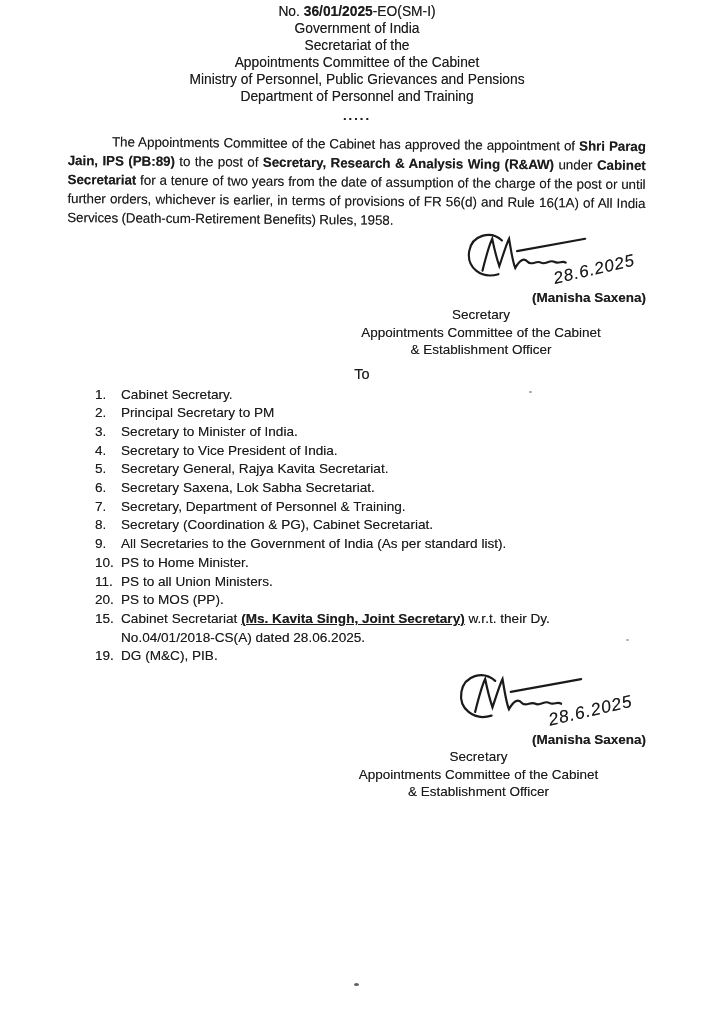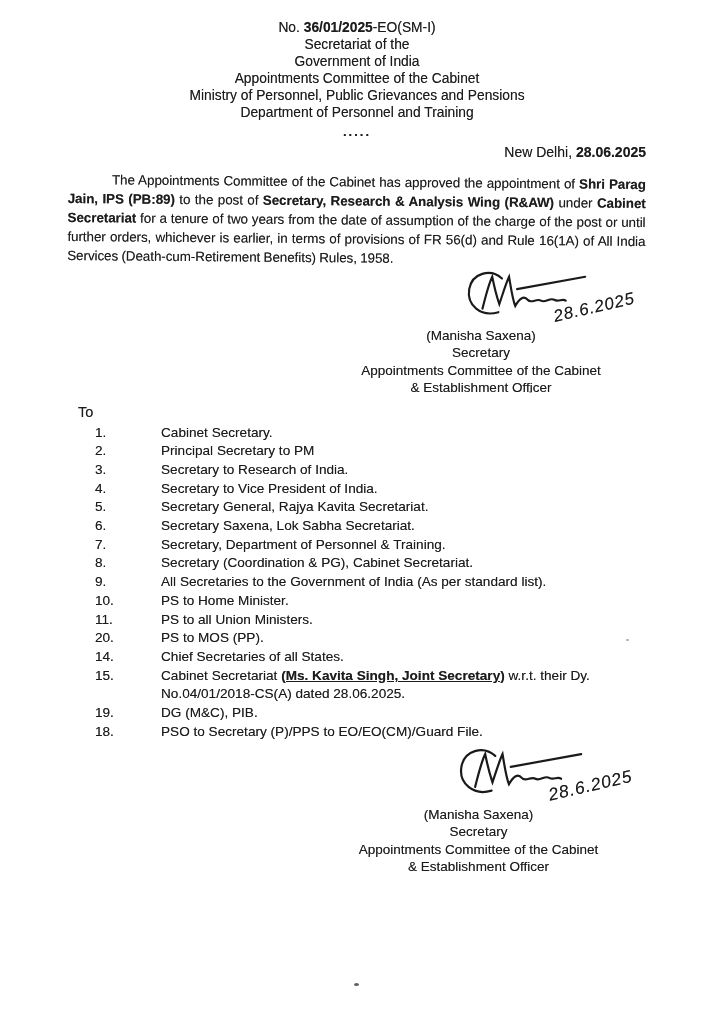--- a/index.html
+++ b/index.html
@@ -2,76 +2,73 @@
 <html><head>
 <meta charset="utf-8">
 <style>
   html,body{margin:0;padding:0;background:#e8e8e8;}
   .page{
     position:relative;
     width:708px;height:1024px;
     margin:0 auto;
     background:#ffffff;
     box-sizing:border-box;
-    padding:19px 62px 0 68px;
+    padding:3px 62px 0 68px;
     font-family:"Liberation Sans", sans-serif;
     color:#1c1c1c;
     overflow:hidden;
     text-shadow:0 0 0.5px rgba(25,25,25,.55);
   }
   .hdr{text-align:center;font-size:13.8px;line-height:17px;}
   .hdr b{font-weight:700;}
   .dots{text-align:center;font-size:13px;letter-spacing:2px;font-weight:700;margin-top:4px;line-height:14px;}
   .dateline{text-align:right;font-size:14px;margin-top:4px;line-height:18px;}
   .body-para{
     margin:9px 0 2px 0;
     font-size:13.4px;line-height:19px;
     text-align:justify;text-indent:44px;
     word-spacing:-0.4px;letter-spacing:-0.05px;
     transform:rotate(0.5deg);transform-origin:left top;
   }
   .body-para b{font-weight:700;}
   .sigblock{width:330px;margin-left:auto;text-align:center;font-size:13.5px;line-height:17.5px;margin-top:2px;}
-  .sigblock .signame{font-weight:400;}
+  .sigblock .signame{font-weight:700;text-align:right;}
   .scribble{text-align:right;margin-bottom:-7px;margin-right:-8px;}
   .scribble svg{display:inline-block;}
   .hw{font-style:italic;letter-spacing:1px;}
-  .to-label{font-size:14.5px;margin:7px 0 3px 10px;line-height:17px;}
+  .to-label{font-size:14.5px;margin:7px 0 3px 10px;line-height:17px;text-align:center;}
   ol.recipients{list-style:none;margin:0;padding:0 0 0 27px;font-size:13.6px;line-height:18.7px;}
   ol.recipients li{display:flex;}
   ol.recipients li .num{flex:none;width:26px;}
-  ol.recipients li .itxt{flex:1;padding-right:0px;margin-left:40px;}
+  ol.recipients li .itxt{flex:1;padding-right:0px;}
   ol.recipients li:nth-child(15) .itxt{text-align:justify;}
   ol.recipients b{font-weight:700;text-decoration:underline;}
   .sigblock.second{margin-top:3px;width:335px;}
   .speck{position:absolute;background:#3a3a3a;border-radius:50%;}
   .speck.s1{left:529px;top:391px;width:3px;height:2px;opacity:.5;}
   .speck.s2{left:354px;top:983px;width:5px;height:3px;opacity:.8;}
   .speck.s3{left:626px;top:639px;width:3px;height:2px;opacity:.45;}
 </style>
 </head>
 <body>
 
 <div class="page">
 
   <div class="hdr">
     <div>
       <span>No. </span><b>36/01/2025</b><span>-EO(SM-I)</span>
     </div>
+    <div>Government of India</div>
     <div>Secretariat of the</div>
-    <div>Government of India</div>
     <div>Appointments Committee of the Cabinet</div>
     <div>Ministry of Personnel, Public Grievances and Pensions</div>
     <div>Department of Personnel and Training</div>
     <div class="dots">.....</div>
   </div>
 
-  <div class="dateline">
-    <span>New Delhi, </span><b>28.06.2025</b>
-  </div>
 
   <p class="body-para"><span>The Appointments Committee of the Cabinet has approved the appointment of </span><b>Shri Parag Jain, IPS (PB:89)</b><span> to the post of </span><b>Secretary, Research &amp; Analysis Wing (R&amp;AW)</b><span> under </span><b>Cabinet Secretariat</b><span> for a tenure of two years from the date of assumption of the charge of the post or until further orders, whichever is earlier, in terms of provisions of FR 56(d) and Rule 16(1A) of All India Services (Death-cum-Retirement Benefits) Rules, 1958.</span></p>
 
   <div class="sigblock">
     <div class="scribble">
       <svg width="196" height="62" viewBox="0 0 210 70">
         <g fill="none" stroke="#1a1a1a" stroke-width="2.4" stroke-linecap="round">
           <path d="M44 13 C31 1 10 7 7 25 C4 43 20 57 40 51"></path>
           <path d="M22 47 C26 31 30 17 33 11 C35 21 38 33 41 42 C45 30 49 17 52 11 C54 23 56 37 59 44 C64 35 69 32 73 37 C77 42 83 35 88 38 C93 41 98 34 103 37 C108 40 112 35 116 38"></path>
           <path d="M61 25 L138 11"></path>
@@ -90,21 +87,21 @@
       <li>
         <span class="num">1.</span>
         <span class="itxt"><span>Cabinet Secretary.</span></span>
       </li>
       <li>
         <span class="num">2.</span>
         <span class="itxt"><span>Principal Secretary to PM</span></span>
       </li>
       <li>
         <span class="num">3.</span>
-        <span class="itxt"><span>Secretary to Research of India.</span></span>
+        <span class="itxt"><span>Secretary to Minister of India.</span></span>
       </li>
       <li>
         <span class="num">4.</span>
         <span class="itxt"><span>Secretary to Vice President of India.</span></span>
       </li>
       <li>
         <span class="num">5.</span>
         <span class="itxt"><span>Secretary General, Rajya Kavita Secretariat.</span></span>
       </li>
       <li>
@@ -129,34 +126,26 @@
       </li>
       <li>
         <span class="num">11.</span>
         <span class="itxt"><span>PS to all Union Ministers.</span></span>
       </li>
       <li>
         <span class="num">20.</span>
         <span class="itxt"><span>PS to MOS (PP).</span></span>
       </li>
       <li>
-        <span class="num">14.</span>
-        <span class="itxt"><span>Chief Secretaries of all States.</span></span>
-      </li>
-      <li>
         <span class="num">15.</span>
         <span class="itxt"><span>Cabinet Secretariat </span><b>(Ms. Kavita Singh, Joint Secretary)</b><span> w.r.t. their Dy. No.04/01/2018-CS(A) dated 28.06.2025.</span></span>
       </li>
       <li>
         <span class="num">19.</span>
         <span class="itxt"><span>DG (M&amp;C), PIB.</span></span>
-      </li>
-      <li>
-        <span class="num">18.</span>
-        <span class="itxt"><span>PSO to Secretary (P)/PPS to EO/EO(CM)/Guard File.</span></span>
       </li>
     </ol>
 
   <div class="sigblock second">
     <div class="scribble">
       <svg width="206" height="64" viewBox="0 0 210 70">
         <g fill="none" stroke="#1a1a1a" stroke-width="2.4" stroke-linecap="round">
           <path d="M44 13 C31 1 10 7 7 25 C4 43 20 57 40 51"></path>
           <path d="M22 47 C26 31 30 17 33 11 C35 21 38 33 41 42 C45 30 49 17 52 11 C54 23 56 37 59 44 C64 35 69 32 73 37 C77 42 83 35 88 38 C93 41 98 34 103 37 C108 40 112 35 116 38"></path>
           <path d="M61 25 L138 11"></path>

